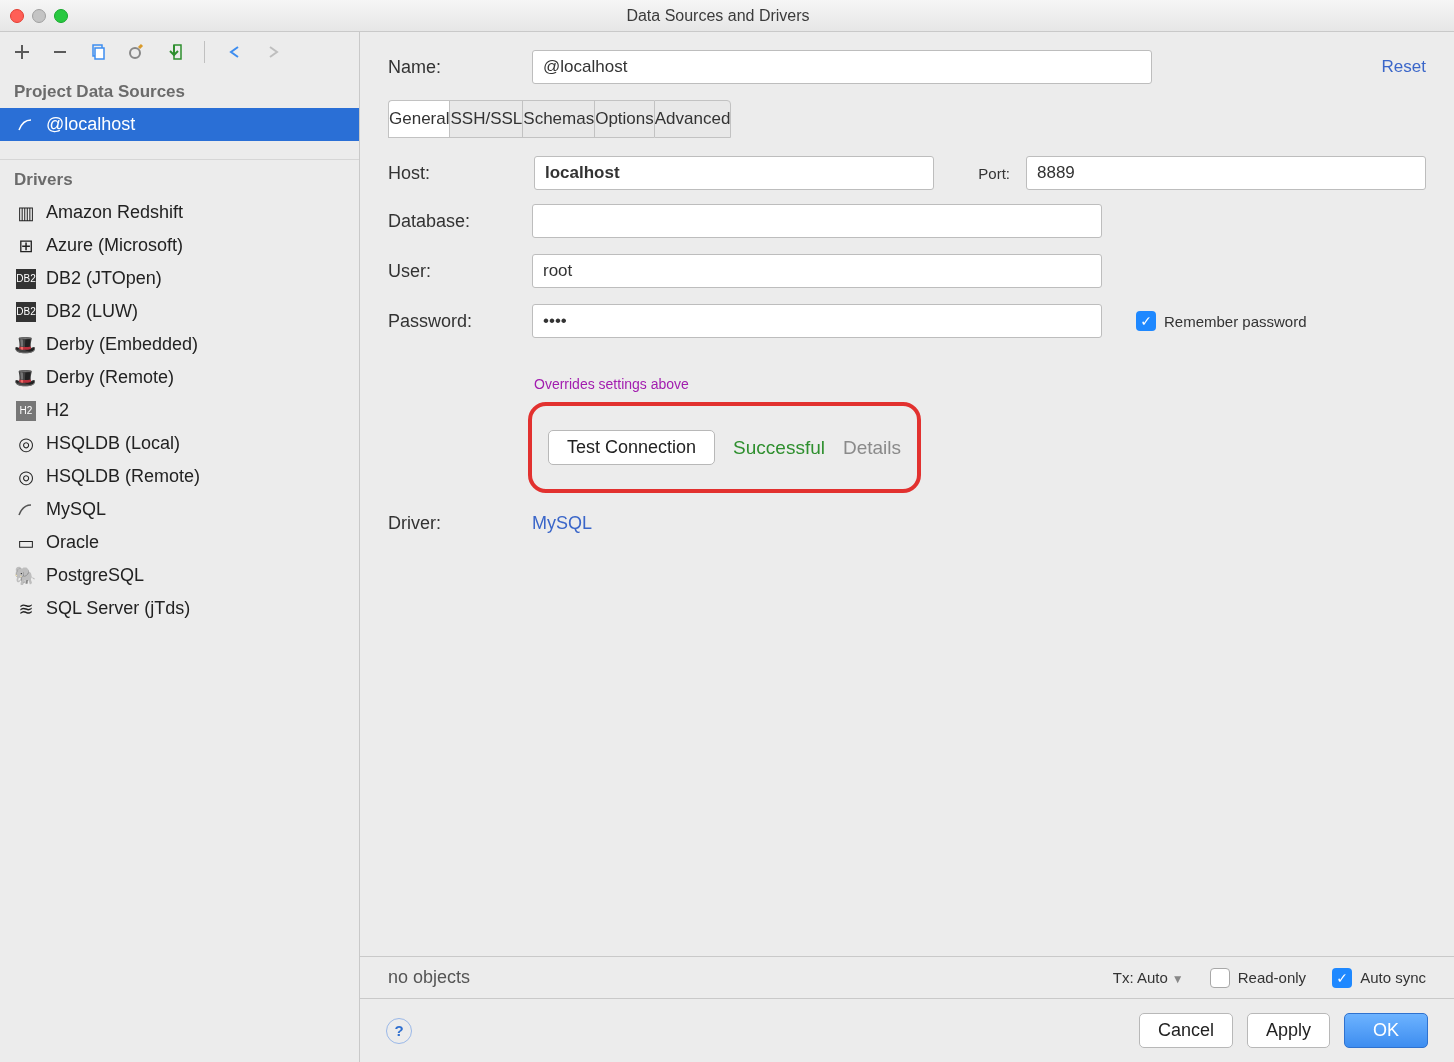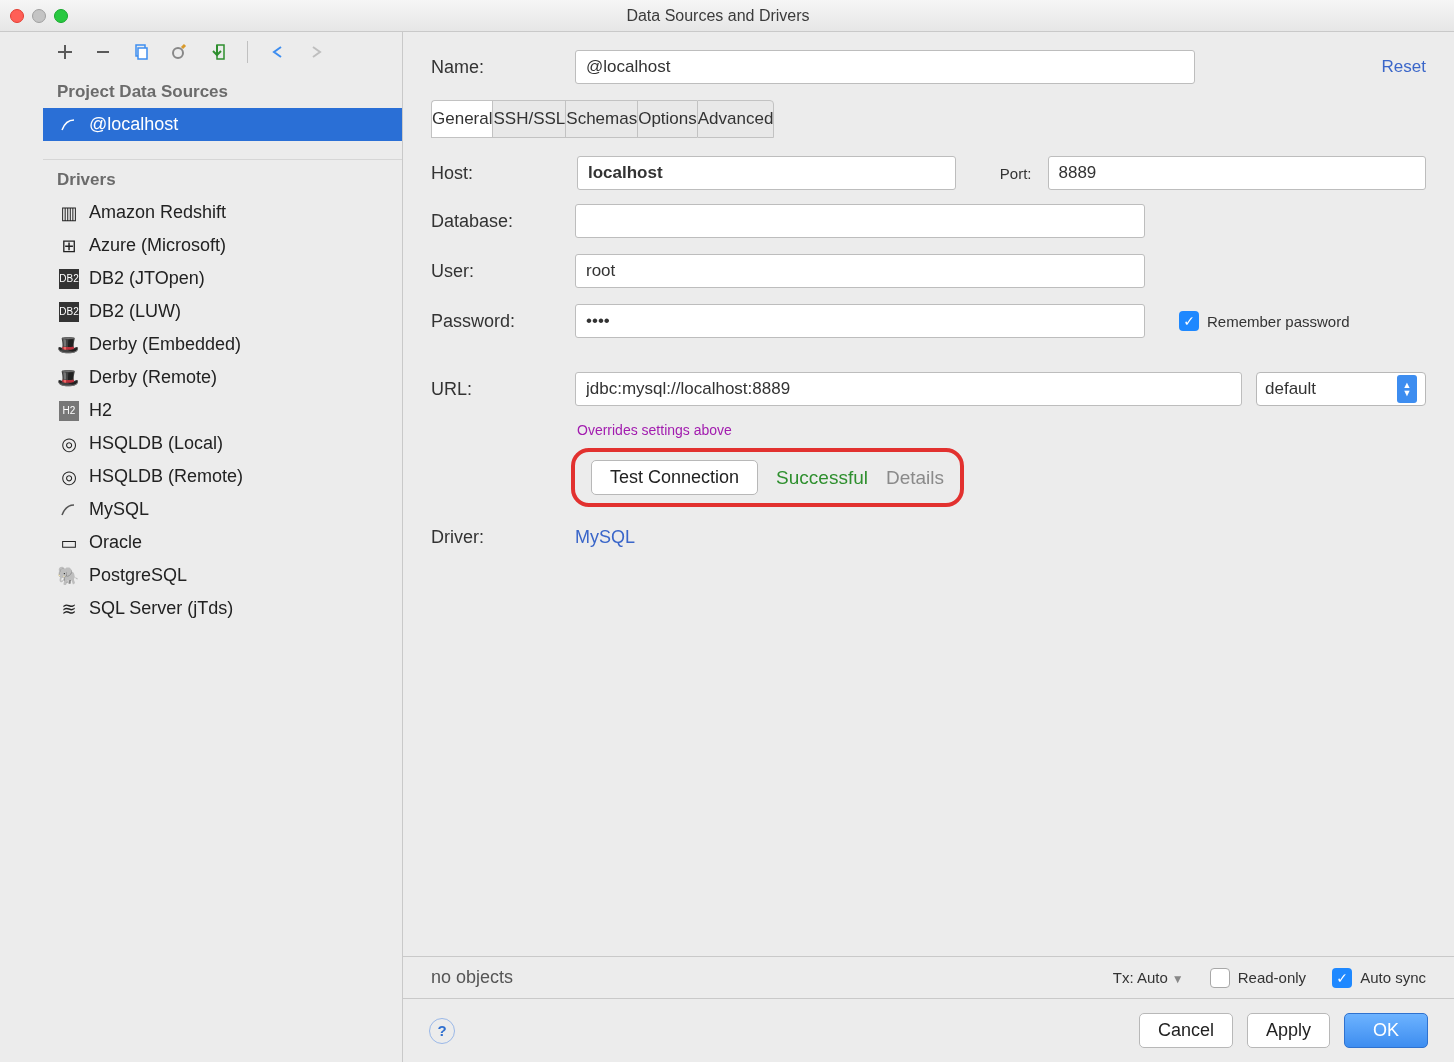--- a/index.html
+++ b/index.html
@@ -36,21 +36,20 @@
   font-size:16px; color:#3b3b3b;
 }
 .content { flex:1; display:flex; min-height:0;}
 .sidebar {
   width: 360px;
   background:#ececec;
   border-right:1px solid #c9c9c9;
   display:flex;
   flex-direction:column;
   overflow-y:auto;
-  margin-left:43px;
 }
 .toolbar {
   display:flex; align-items:center; gap:14px;
   padding:8px 10px;
 }
 .tb-icon {
   width:24px; height:24px; display:flex; align-items:center; justify-content:center;
   color:#555;
 }
 .tb-sep { width:1px; height:22px; background:#c0c0c0; margin:0 4px;}
@@ -99,21 +98,21 @@
 .checkbox-row { display:flex; align-items:center; gap:8px;}
 .chk {
   width:20px;height:20px;border-radius:4px;display:inline-flex;align-items:center;justify-content:center;
   background:#1e88ff;color:#fff;font-size:14px;
 }
 .chk-empty { width:20px;height:20px;border:1px solid #a8a8a8;border-radius:4px;background:#fff;}
 .url-note { color:#a21caf; font-size:14px; margin:4px 0 10px 146px;}
 .testgroup {
   display:flex; align-items:center; gap:18px; margin:4px 0 14px 140px;
   border:4px solid #e2312f; border-radius:18px;
-  padding:8px 16px; width:fit-content;
+  padding:24px 16px; width:fit-content;
 }
 .btn {
   background:#fff;border:1px solid #b8b8b8;border-radius:5px;
   padding:6px 18px;font-size:18px;color:#222;
 }
 .btn-primary {
   background:linear-gradient(#6db3ff,#3d8df0); color:#fff; border:1px solid #2f72cf;
   padding:6px 28px;
 }
 .success { color:#2e8f2e; font-size:19px;}
@@ -315,28 +314,20 @@
         <span class="lbl">Password:</span>
         <input class="txt" style="max-width: 570px;" type="text" value="••••">
         <div class="checkbox-row" style="margin-left:20px">
           <span class="chk">✓</span>
           <span style="font-size:15px">Remember password</span>
         </div>
       </div>
 
       <div style="height:18px"></div>
 
-      <div class="row">
-        <span class="lbl">URL:</span>
-        <input class="txt" style="max-width: 670px;" value="jdbc:mysql://localhost:8889">
-        <div class="select-default">
-          <span>default</span>
-          <span class="sel-caret">▲<br>▼</span>
-        </div>
-      </div>
       <div class="url-note">Overrides settings above</div>
 
       <div class="testgroup">
         <button class="btn">Test Connection</button>
         <span class="success">Successful</span>
         <span class="details">Details</span>
       </div>
 
       <div class="row" style="margin-top:20px">
         <span class="lbl">Driver:</span>

